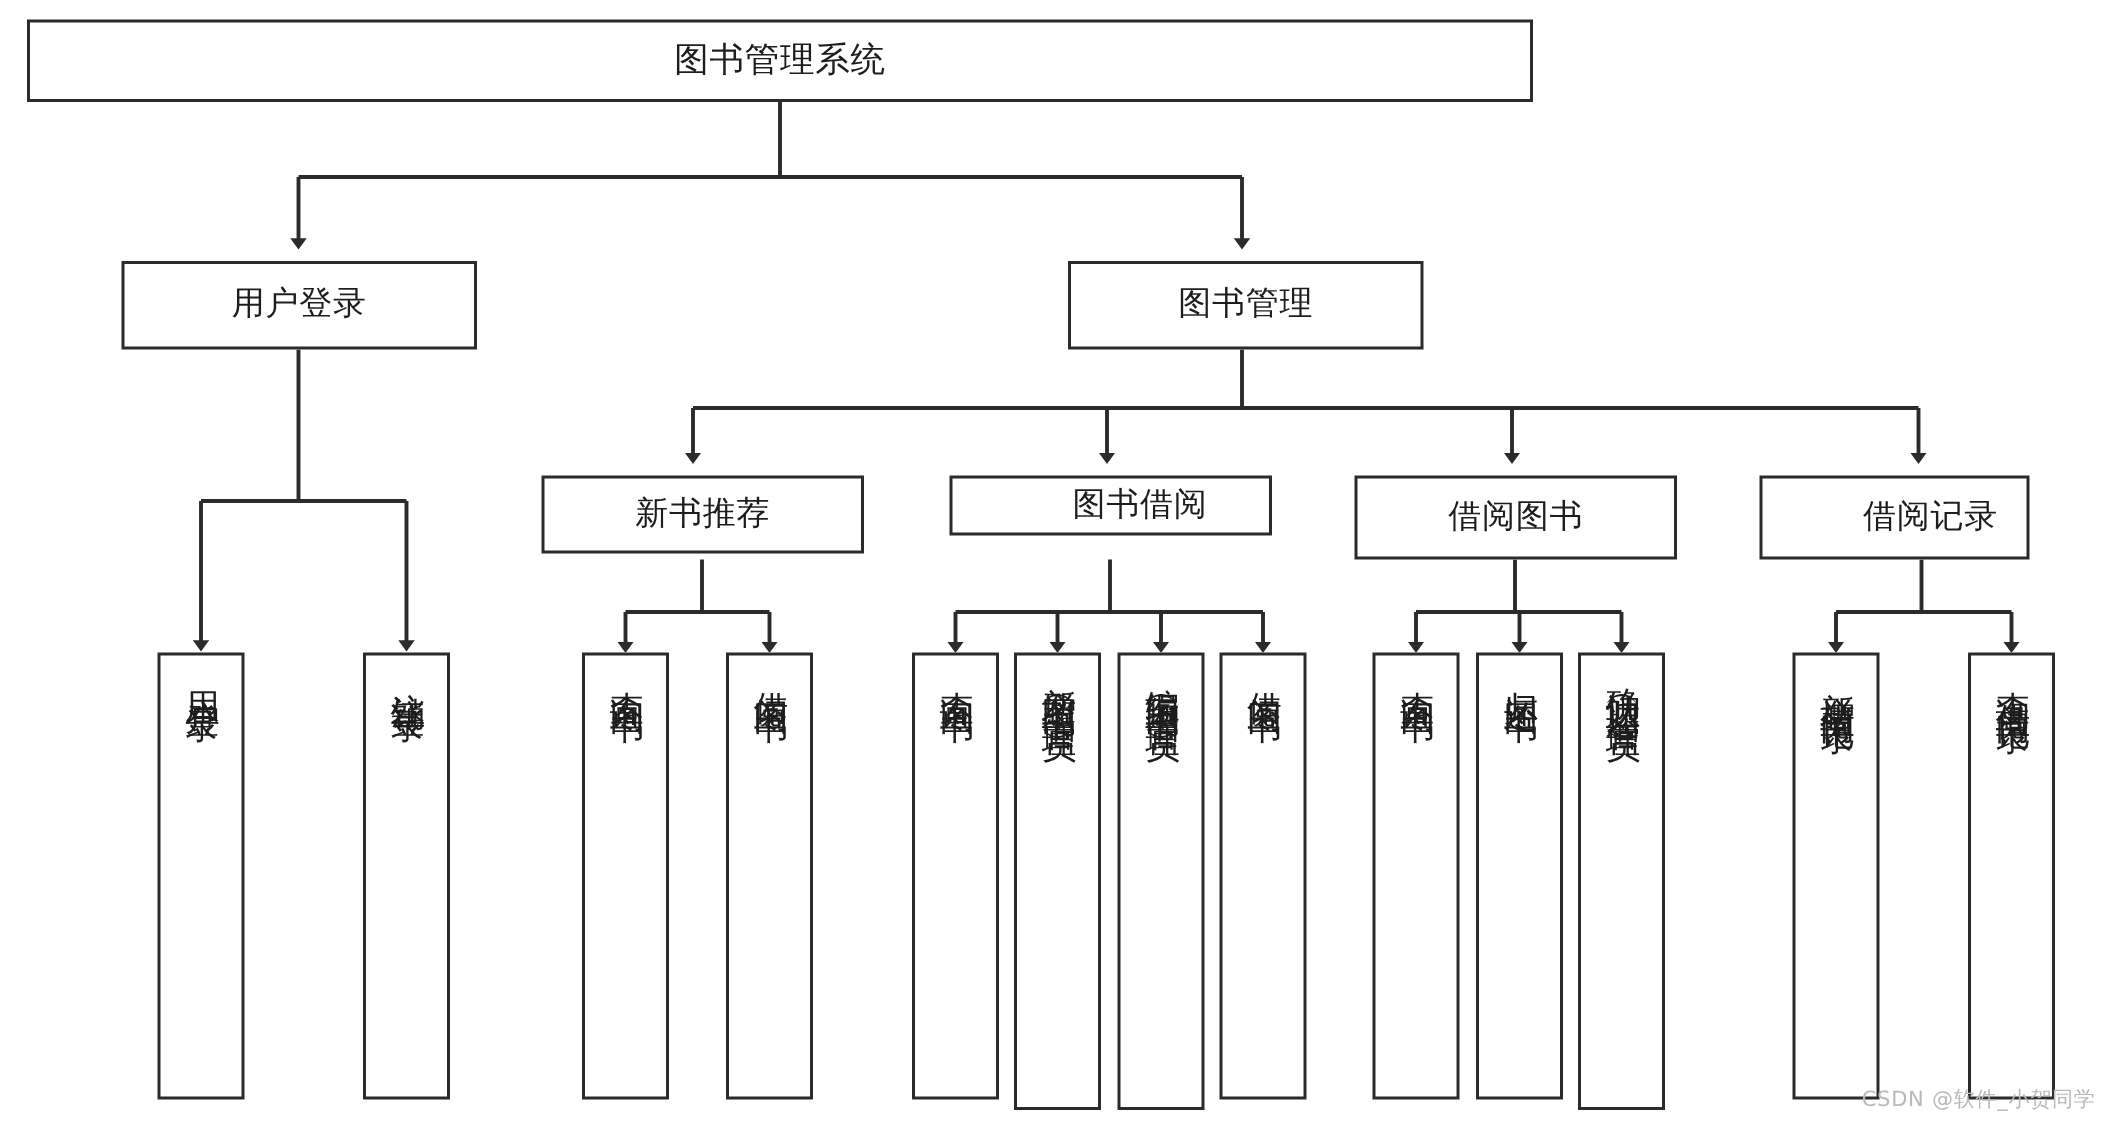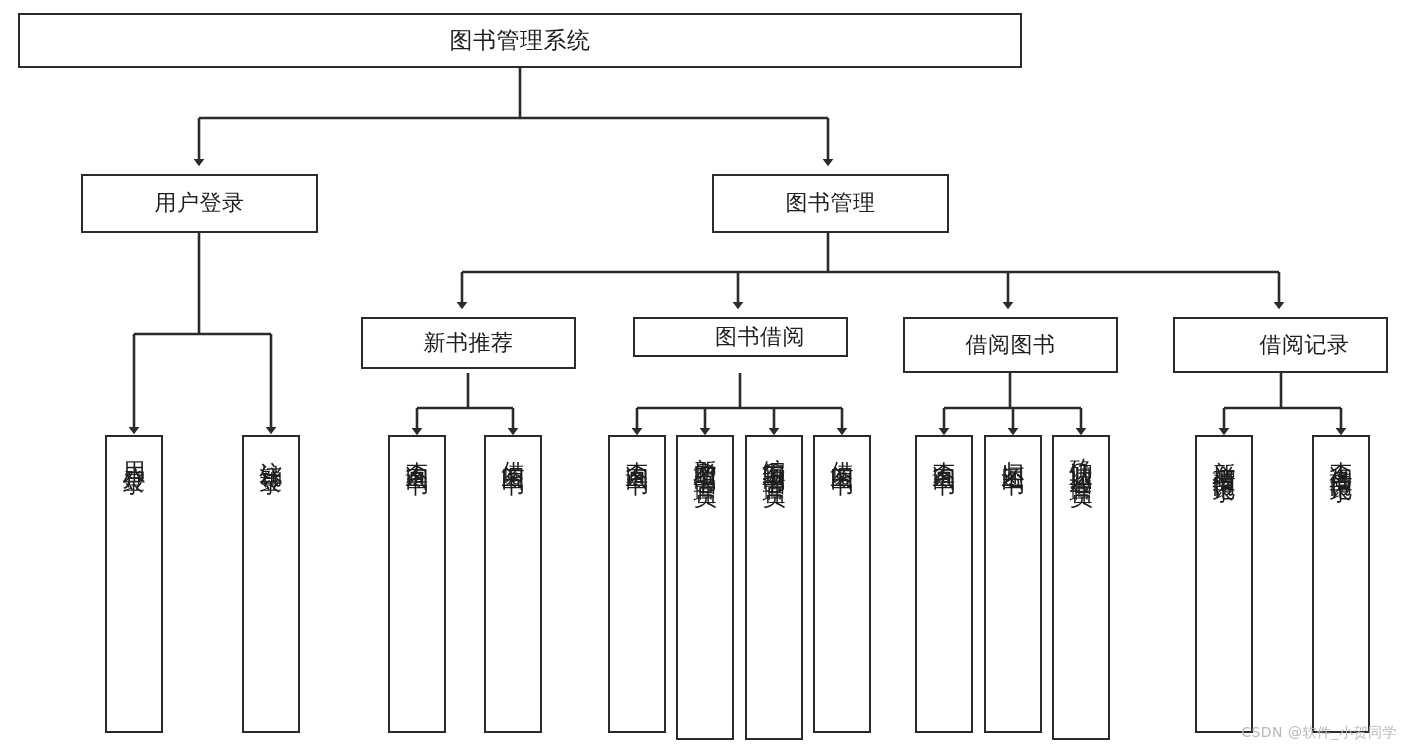--- a/index.html
+++ b/index.html
@@ -151,21 +151,21 @@
   </div>
 
   <div class="node horizontal" style="left:633px; top:317px; width:215px; height:40px;padding-left:39px;">
     <span class="node-label">图书借阅</span>
   </div>
 
   <div class="node horizontal" style="left:903px; top:317px; width:215px; height:56px;">
     <span class="node-label">借阅图书</span>
   </div>
 
-  <div class="node horizontal" style="left:1173px; top:317px; width:215px; height:56px;padding-left:48px;">
+  <div class="node horizontal" style="left:1173px; top:317px; width:180px; height:56px;padding-left:48px;">
     <span class="node-label">借阅记录</span>
   </div>
 
   <div class="node vertical" style="left:105px; top:435px; width:58px; height:298px;">
     <span class="node-label">用户登录</span>
   </div>
 
   <div class="node vertical" style="left:242px; top:435px; width:58px; height:298px;">
     <span class="node-label">注销登录</span>
   </div>

